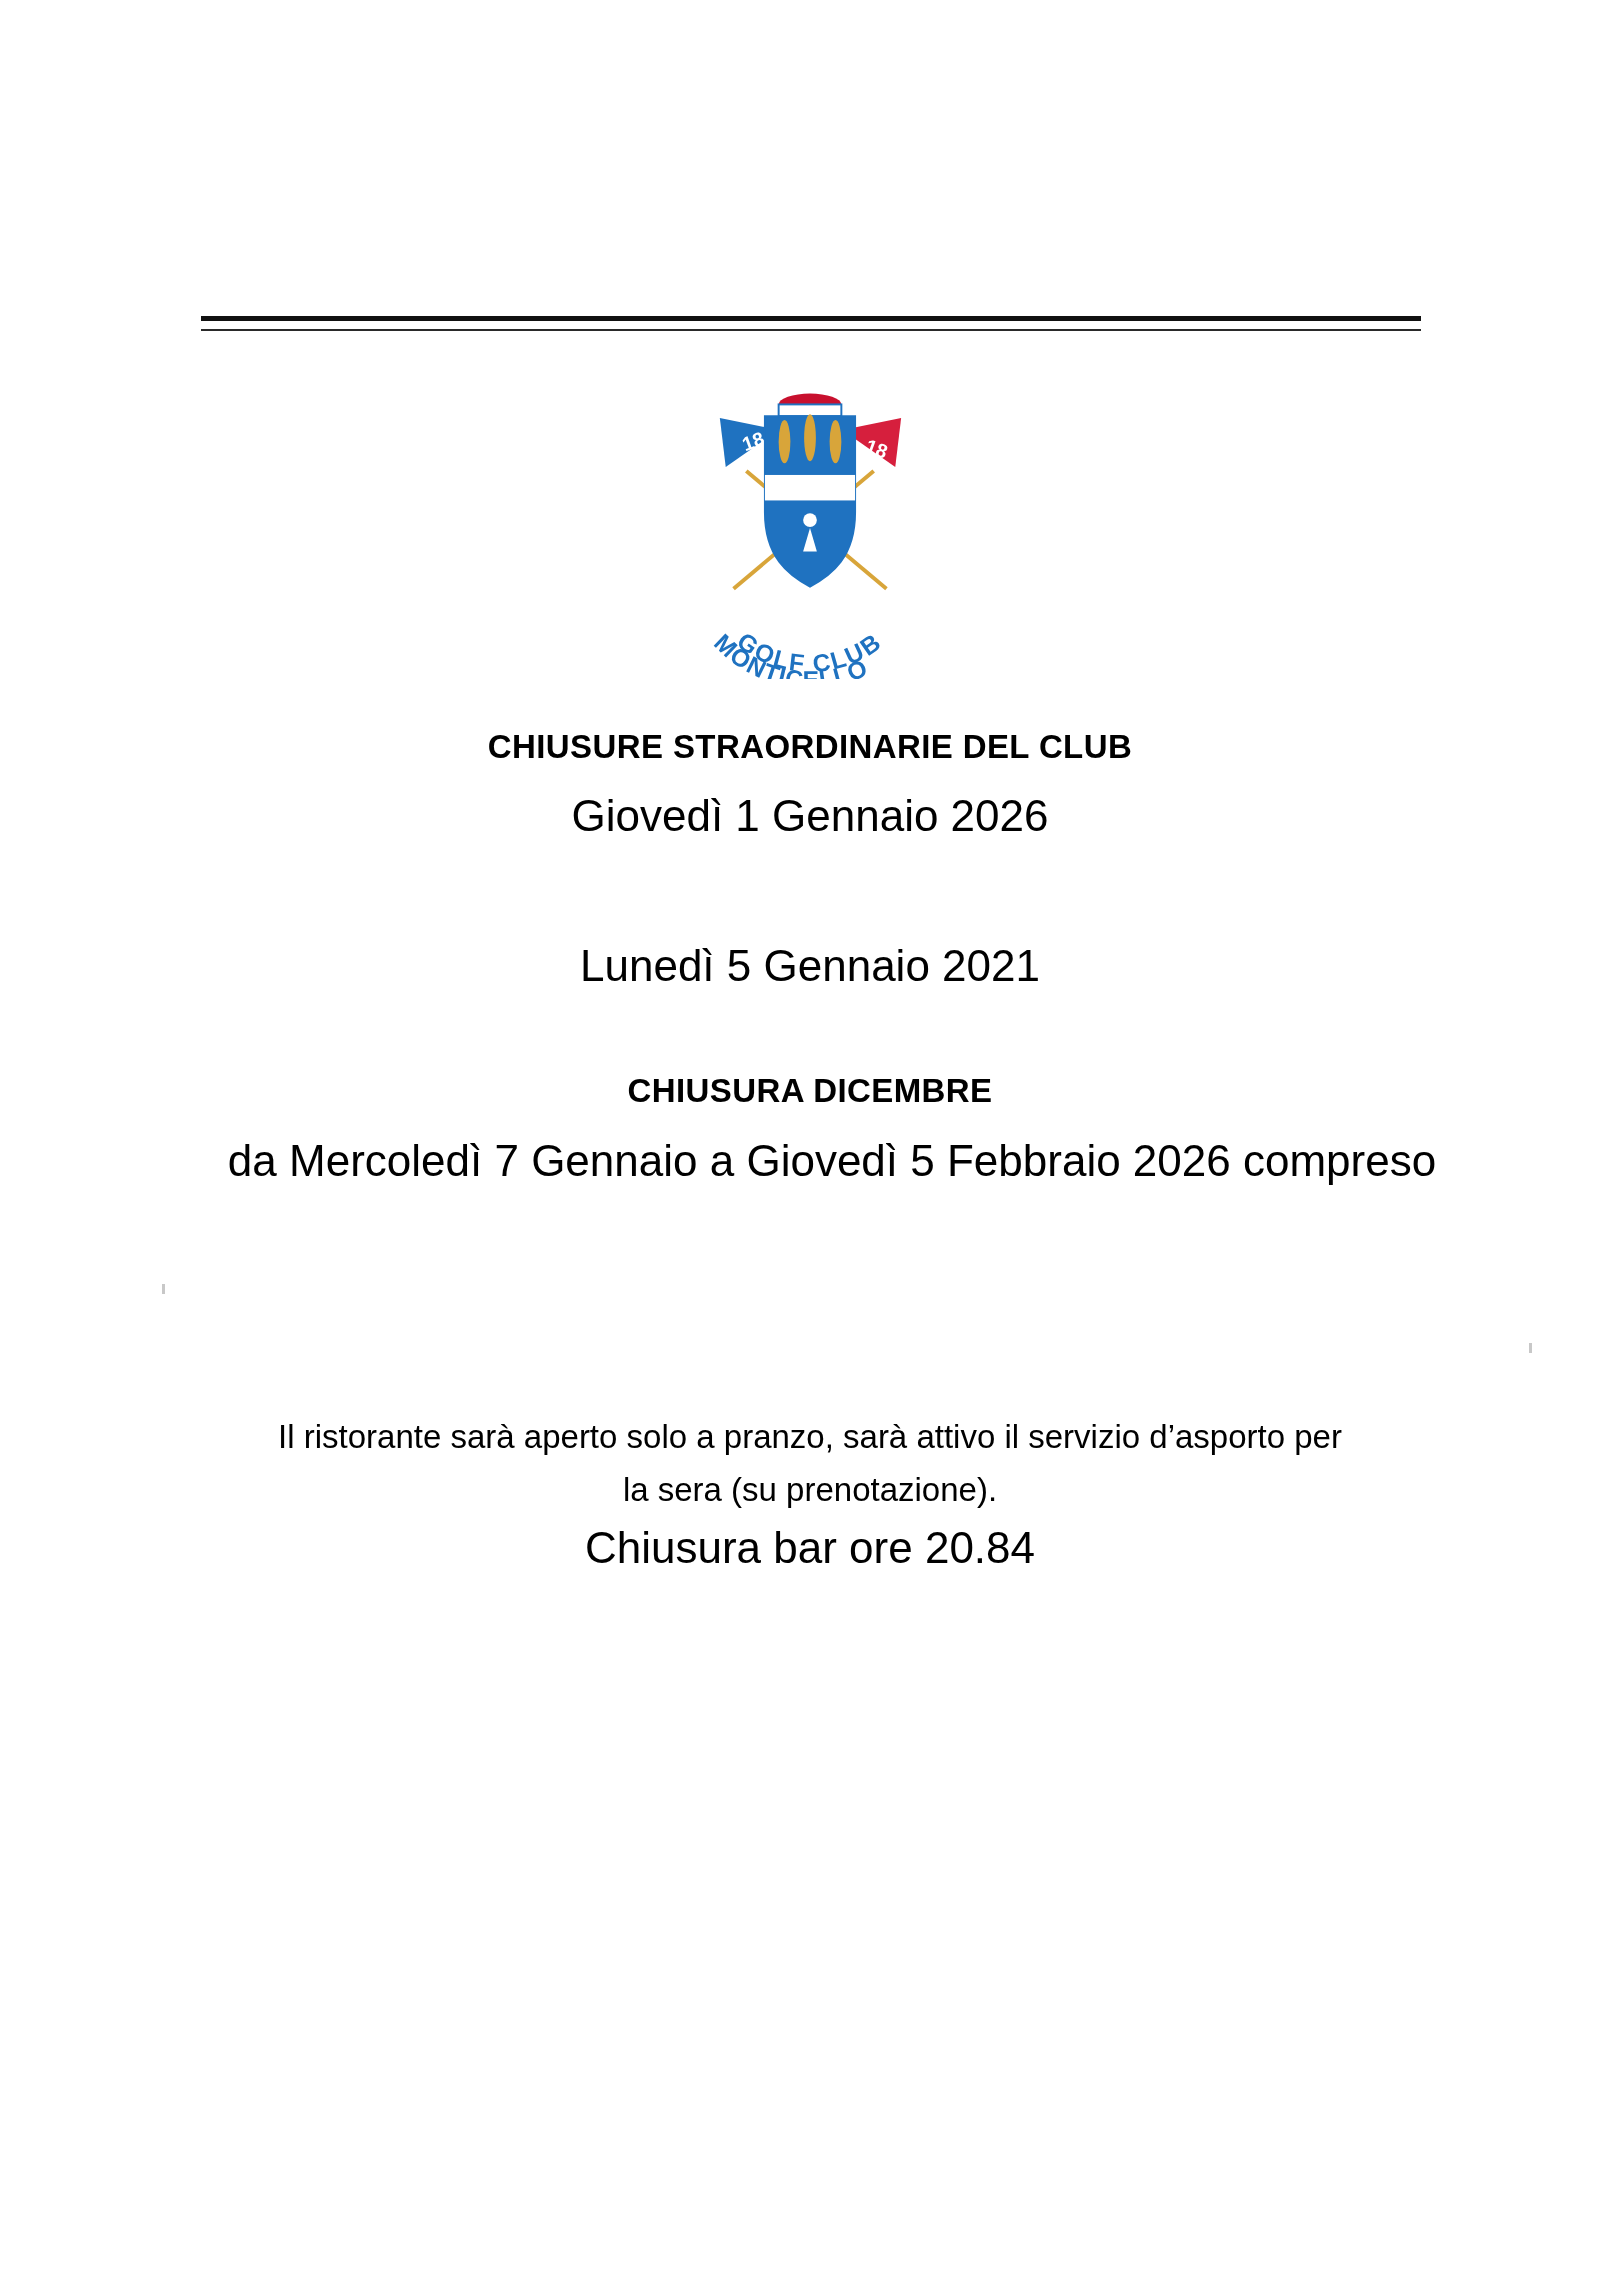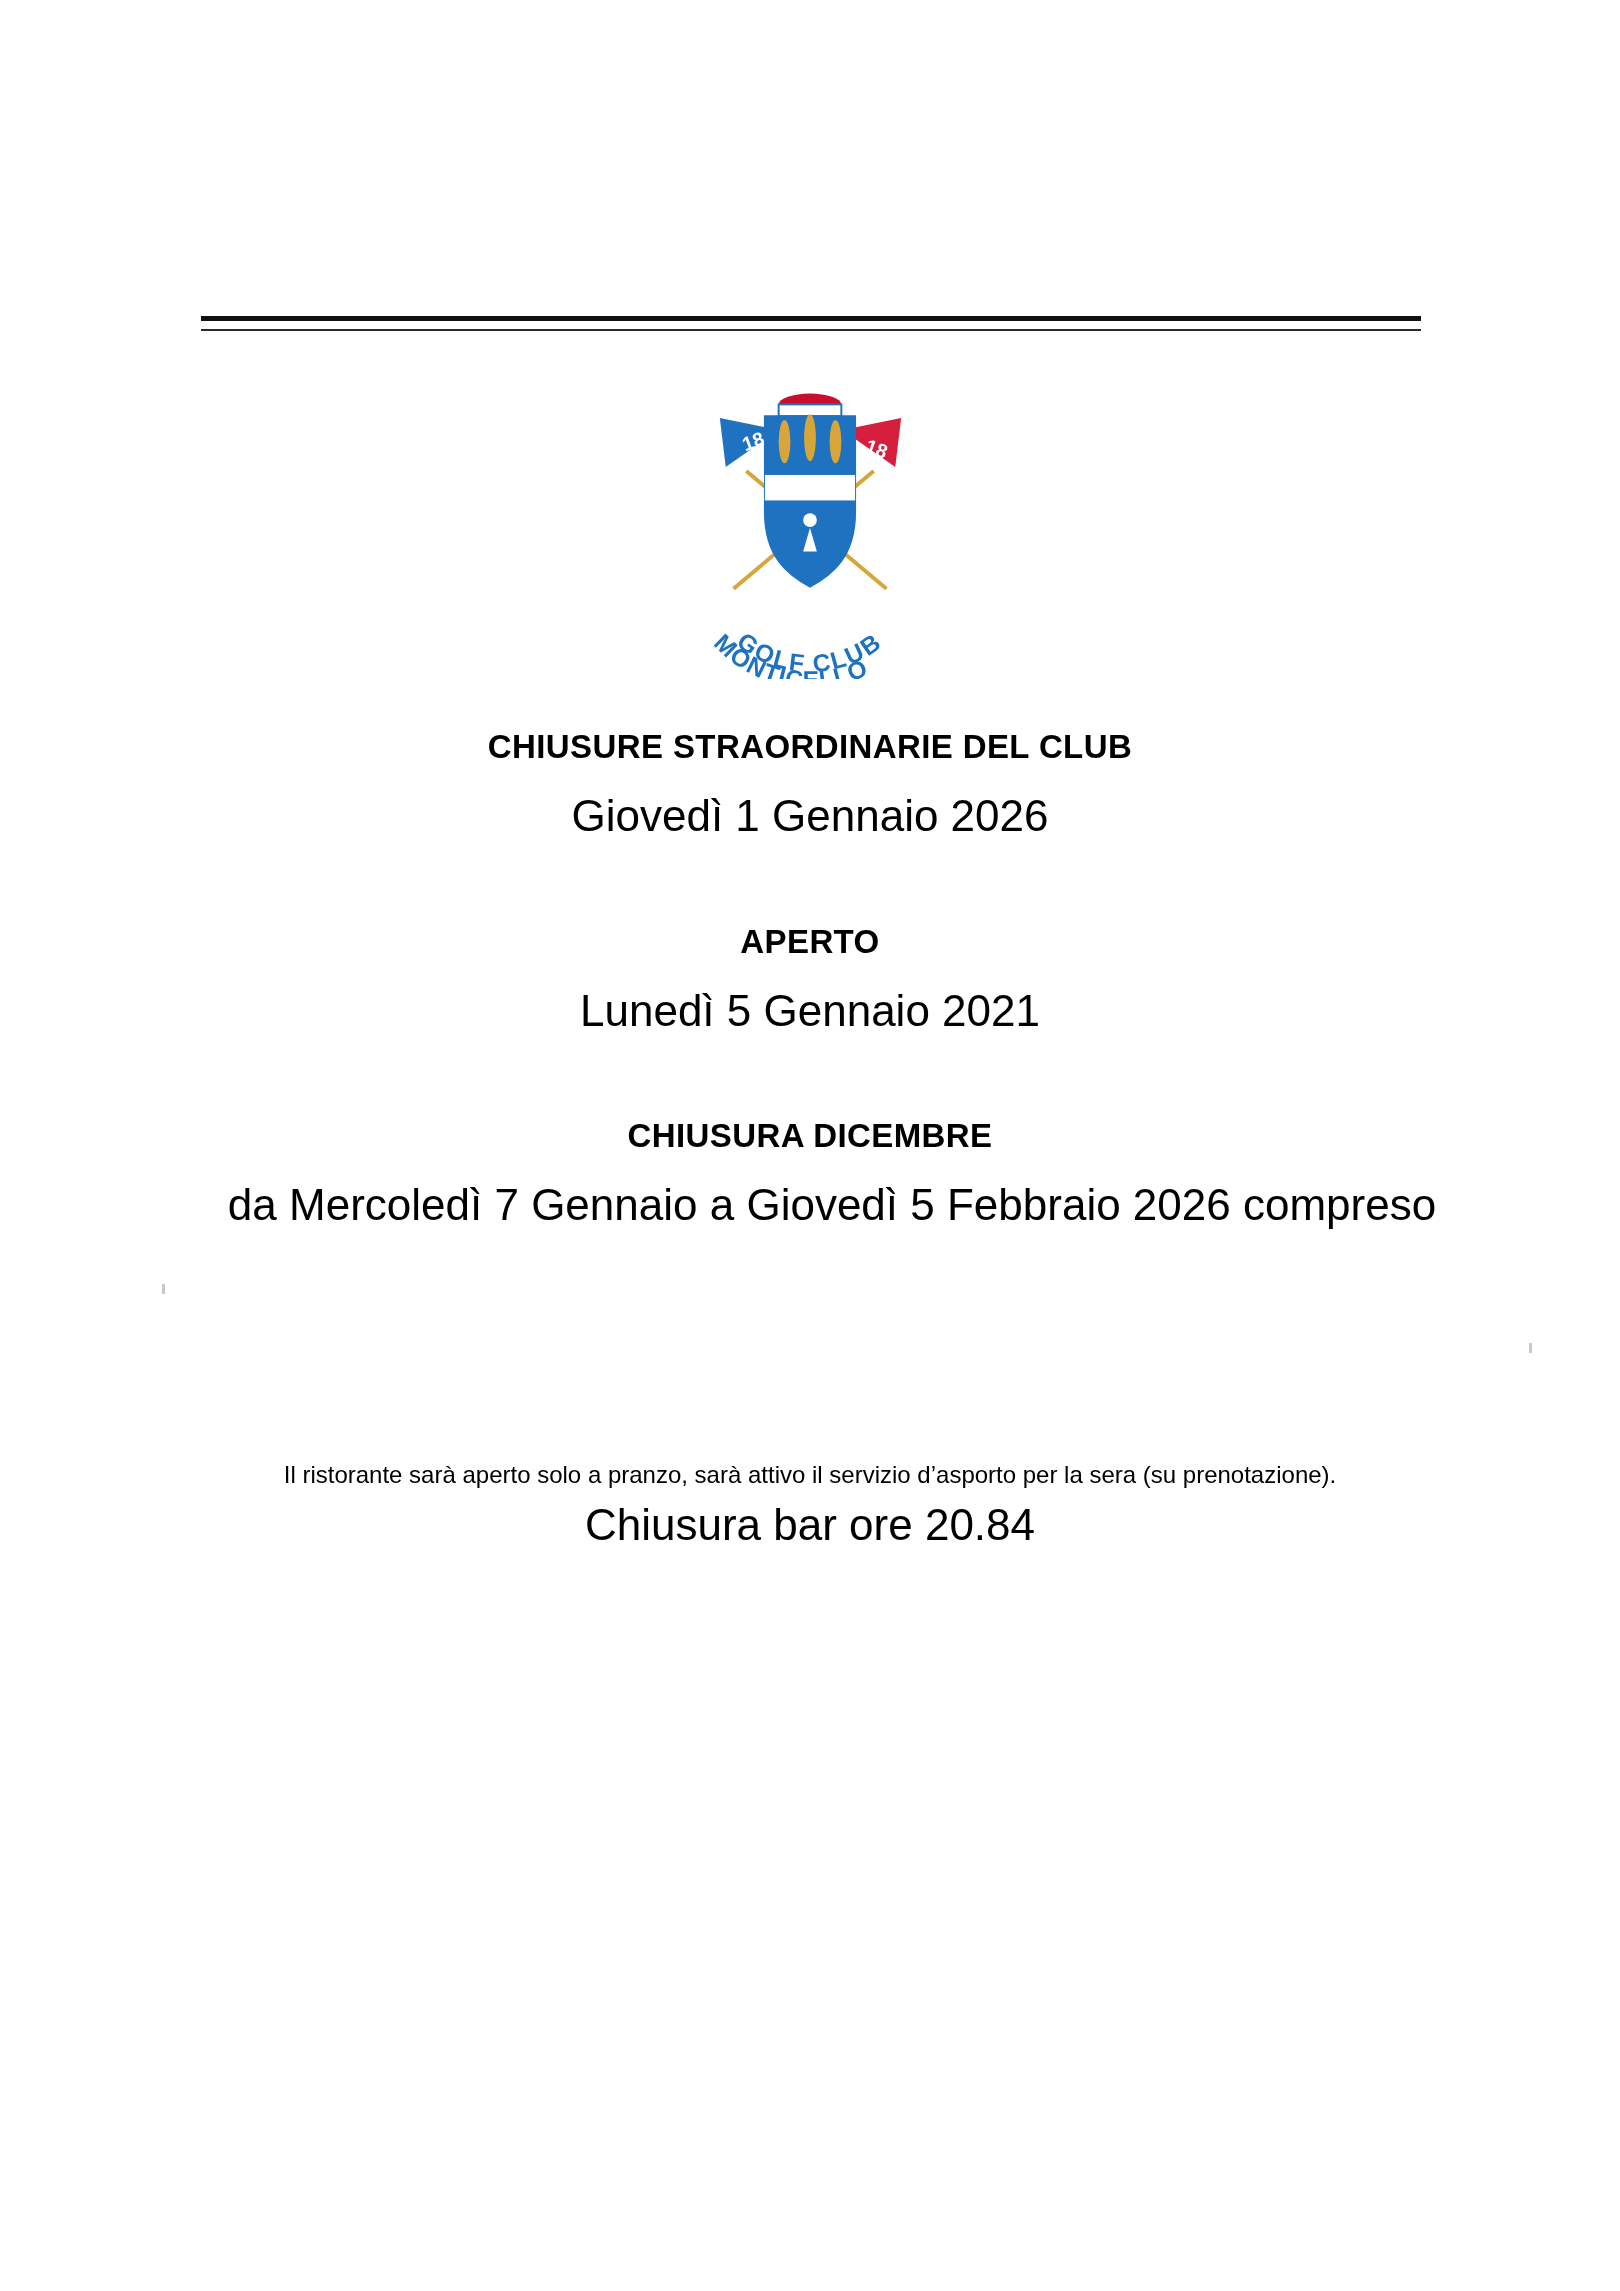--- a/index.html
+++ b/index.html
@@ -68,21 +68,21 @@
     font-weight: normal;
     font-size: 44px;
     line-height: 1.4;
     margin: 0;
   }
   .gap-sm { height: 15.7px; }
   .gap-md { height: 57px; }
   .gap-lg { height: 147px; }
   .block { margin: 0; }
   .para {
-    font-size: 24px;
+    font-size: 33px;
     line-height: 1.6;
     margin: 0 auto;
     width: 1098px;
   }
   .nowrap { white-space: nowrap; padding-left: 44px; }
   .speck {
     position: absolute;
     background: #9a9a9a;
     width: 2.9px;
     height: 9.8px;
@@ -152,21 +152,20 @@
     <div class="block">
       <p class="h-bold">CHIUSURE STRAORDINARIE DEL CLUB</p>
       <div class="gap-sm"></div>
       <p class="line">Giovedì 1 Gennaio 2026</p>
     </div>
 
     <div class="gap-md"></div>
     <div class="gap-sm"></div>
 
     <div class="block">
-      <p class="h-bold">APERTO</p>
       <div class="gap-sm"></div>
       <p class="line">Lunedì 5 Gennaio 2021</p>
     </div>
 
     <div class="gap-md"></div>
     <div class="gap-sm"></div>
 
     <div class="block">
       <p class="h-bold">CHIUSURA DICEMBRE</p>
       <div class="gap-sm"></div>

